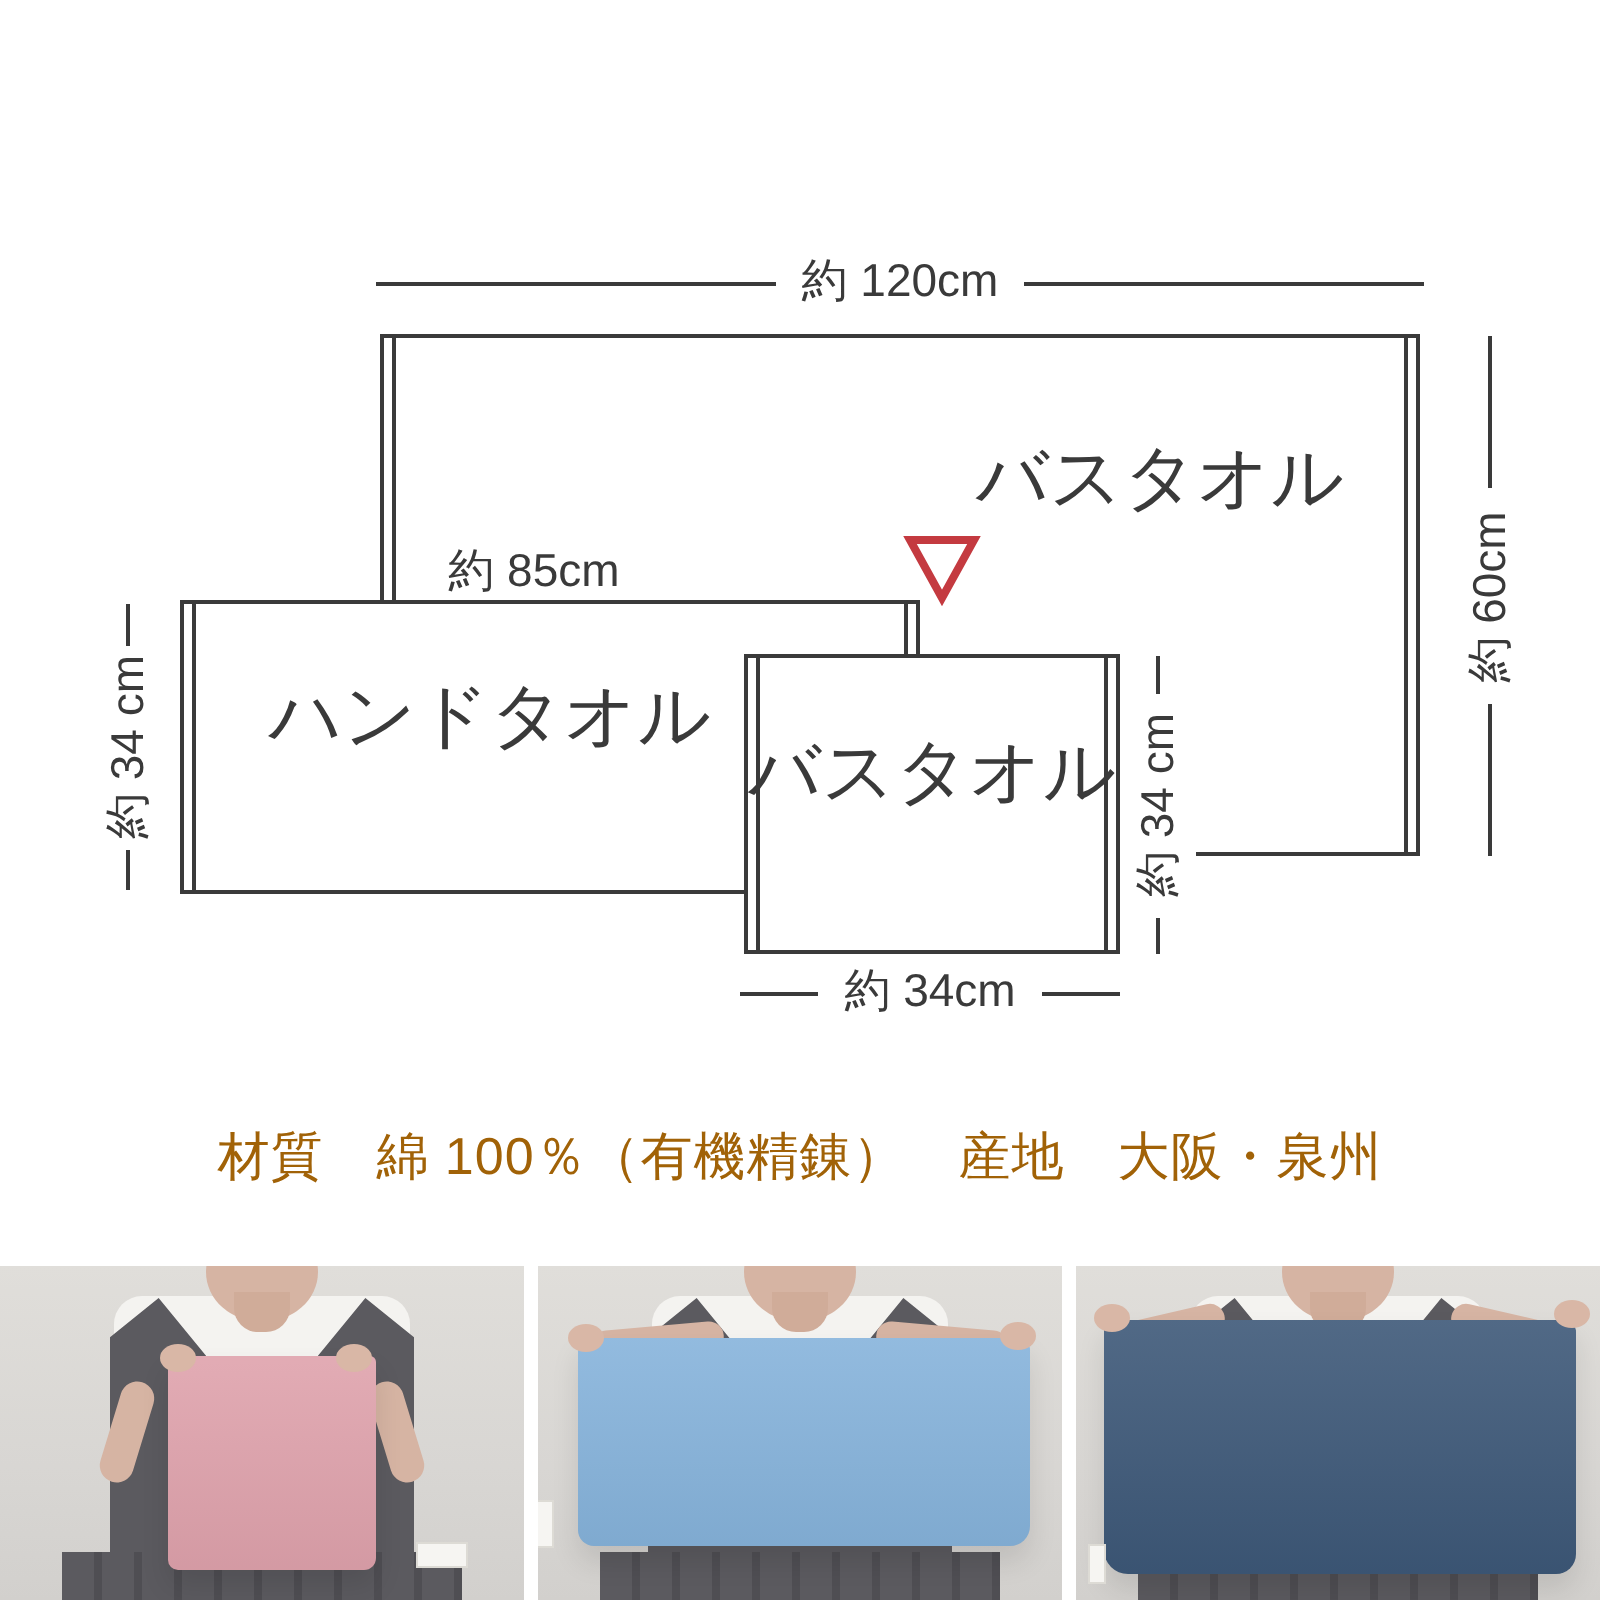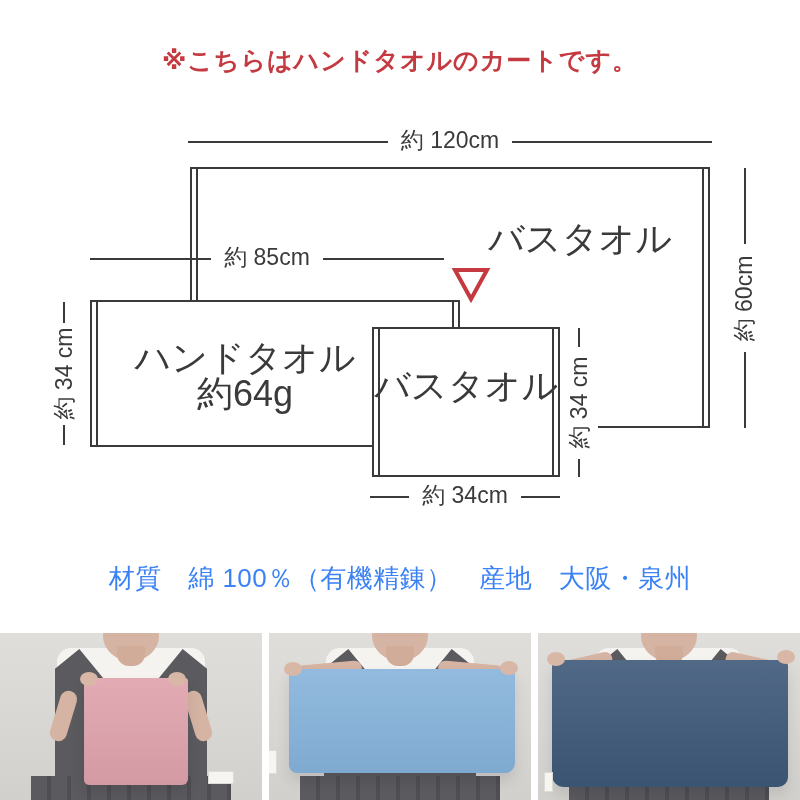--- a/index.html
+++ b/index.html
@@ -23,41 +23,41 @@
            line-height:36px; z-index:4; white-space:nowrap;}
   .bath-label {left:455px; top:221px; width:250px;}
   .face-label {left:120px; top:340px; width:250px;}
   .hand-label {left:374px; top:368px; width:184px;}
 
   
   .hdim {position:absolute; display:flex; align-items:center; column-gap:13px; z-index:4;}
   .hdim .seg {flex:1; height:0; border-top:2px solid #3a3a3a;}
   .hdim .dlabel {font-size:23px; white-space:nowrap; transform:translateY(-2px);}
   .dim120 {left:188px; top:131px; width:524px; height:22px;}
-  .dim85  {left:90px;  top:248px; width:354px; height:22px;}
+  .dim85  {left:90px;  top:270px; width:354px; height:22px;flex-direction:column;}
   .dim34b {left:370px; top:486px; width:190px; height:22px;}
 
   
   .vdim {position:absolute; display:flex; flex-direction:column; align-items:center; z-index:4;}
   .vdim .vseg {flex:1; width:0; border-left:2px solid #3a3a3a;}
   .vdim .vlabel {display:flex; align-items:center; justify-content:center; width:100%;}
   .vdim .vlabel span {transform:rotate(-90deg); white-space:nowrap; font-size:23px;}
   .dim60  {left:732px; top:168px; width:26px; height:260px;}
   .dim60 .vlabel {height:108px;}
   .dimf34 {left:51px;  top:302px; width:26px; height:143px;}
   .dimf34 .vlabel {height:102px;}
   .dimh34 {left:560px; top:328px; width:38px; height:149px;}
   .dimh34 .vlabel {height:112px; background:#fff;}
 
   
   .tri {position:absolute; left:451px; top:266px; z-index:5; line-height:0;}
 
   
   .specs {position:absolute; top:561px; left:0; width:100%; text-align:center;
-          font-size:26px; font-weight:500; letter-spacing:0.5px; color:#3b82f6;}
+          font-size:26px; font-weight:500; letter-spacing:0.5px; color:#a16207;}
 
   
   .photos {position:absolute; left:0; top:633px; width:800px; height:167px; display:flex; gap:7px;}
   .photo {position:relative; width:262px; height:167px; overflow:hidden; flex:0 0 auto;
           background:linear-gradient(180deg,#e0deda 0%,#d8d6d3 60%,#d2d0cd 100%);}
   .photo div {position:absolute;}
   .head {left:50%; top:-22px; transform:translateX(-50%); width:56px; height:50px;
          background:#d6b4a3; border-radius:50%; z-index:3;}
   .neck {left:50%; top:13px; transform:translateX(-50%); width:28px; height:20px;
          background:#d0ac99; border-radius:0 0 12px 12px; z-index:3;}
@@ -90,21 +90,20 @@
   .p3 .grip.l {left:9px; top:19px;}  .p3 .grip.r {left:239px; top:17px;}
   .p3 .arm.l {left:15px; top:24px; width:60px; height:15px; transform:rotate(-13deg);}
   .p3 .arm.r {left:187px; top:24px; width:60px; height:15px; transform:rotate(13deg);}
   .p3 .tag {left:6px; bottom:8px; width:9px; height:20px;}
 </style>
 </head>
 <body>
 
 <div class="stage">
 
-  <div class="notice">※こちらはハンドタオルのカートです。</div>
 
   <div>
 
     <div class="hdim dim120">
       <i class="seg"></i>
       <span class="dlabel">約 120cm</span>
       <i class="seg"></i>
     </div>
 
     <div class="trect bath-rect">
@@ -154,21 +153,20 @@
         <span>約 34 cm</span>
       </div>
       <i class="vseg"></i>
     </div>
 
     <div class="tlabel bath-label">
       <div>バスタオル</div>
     </div>
     <div class="tlabel face-label">
       <div>ハンドタオル</div>
-      <div class="tw">約64g</div>
     </div>
     <div class="tlabel hand-label">
       <div>バスタオル</div>
     </div>
 
     <div class="tri">
       <svg width="40" height="38" viewBox="0 0 40 38">
         <polygon points="4,4 36,4 20,33" fill="none" stroke="#c43a40" stroke-width="4"></polygon>
       </svg>
     </div>

